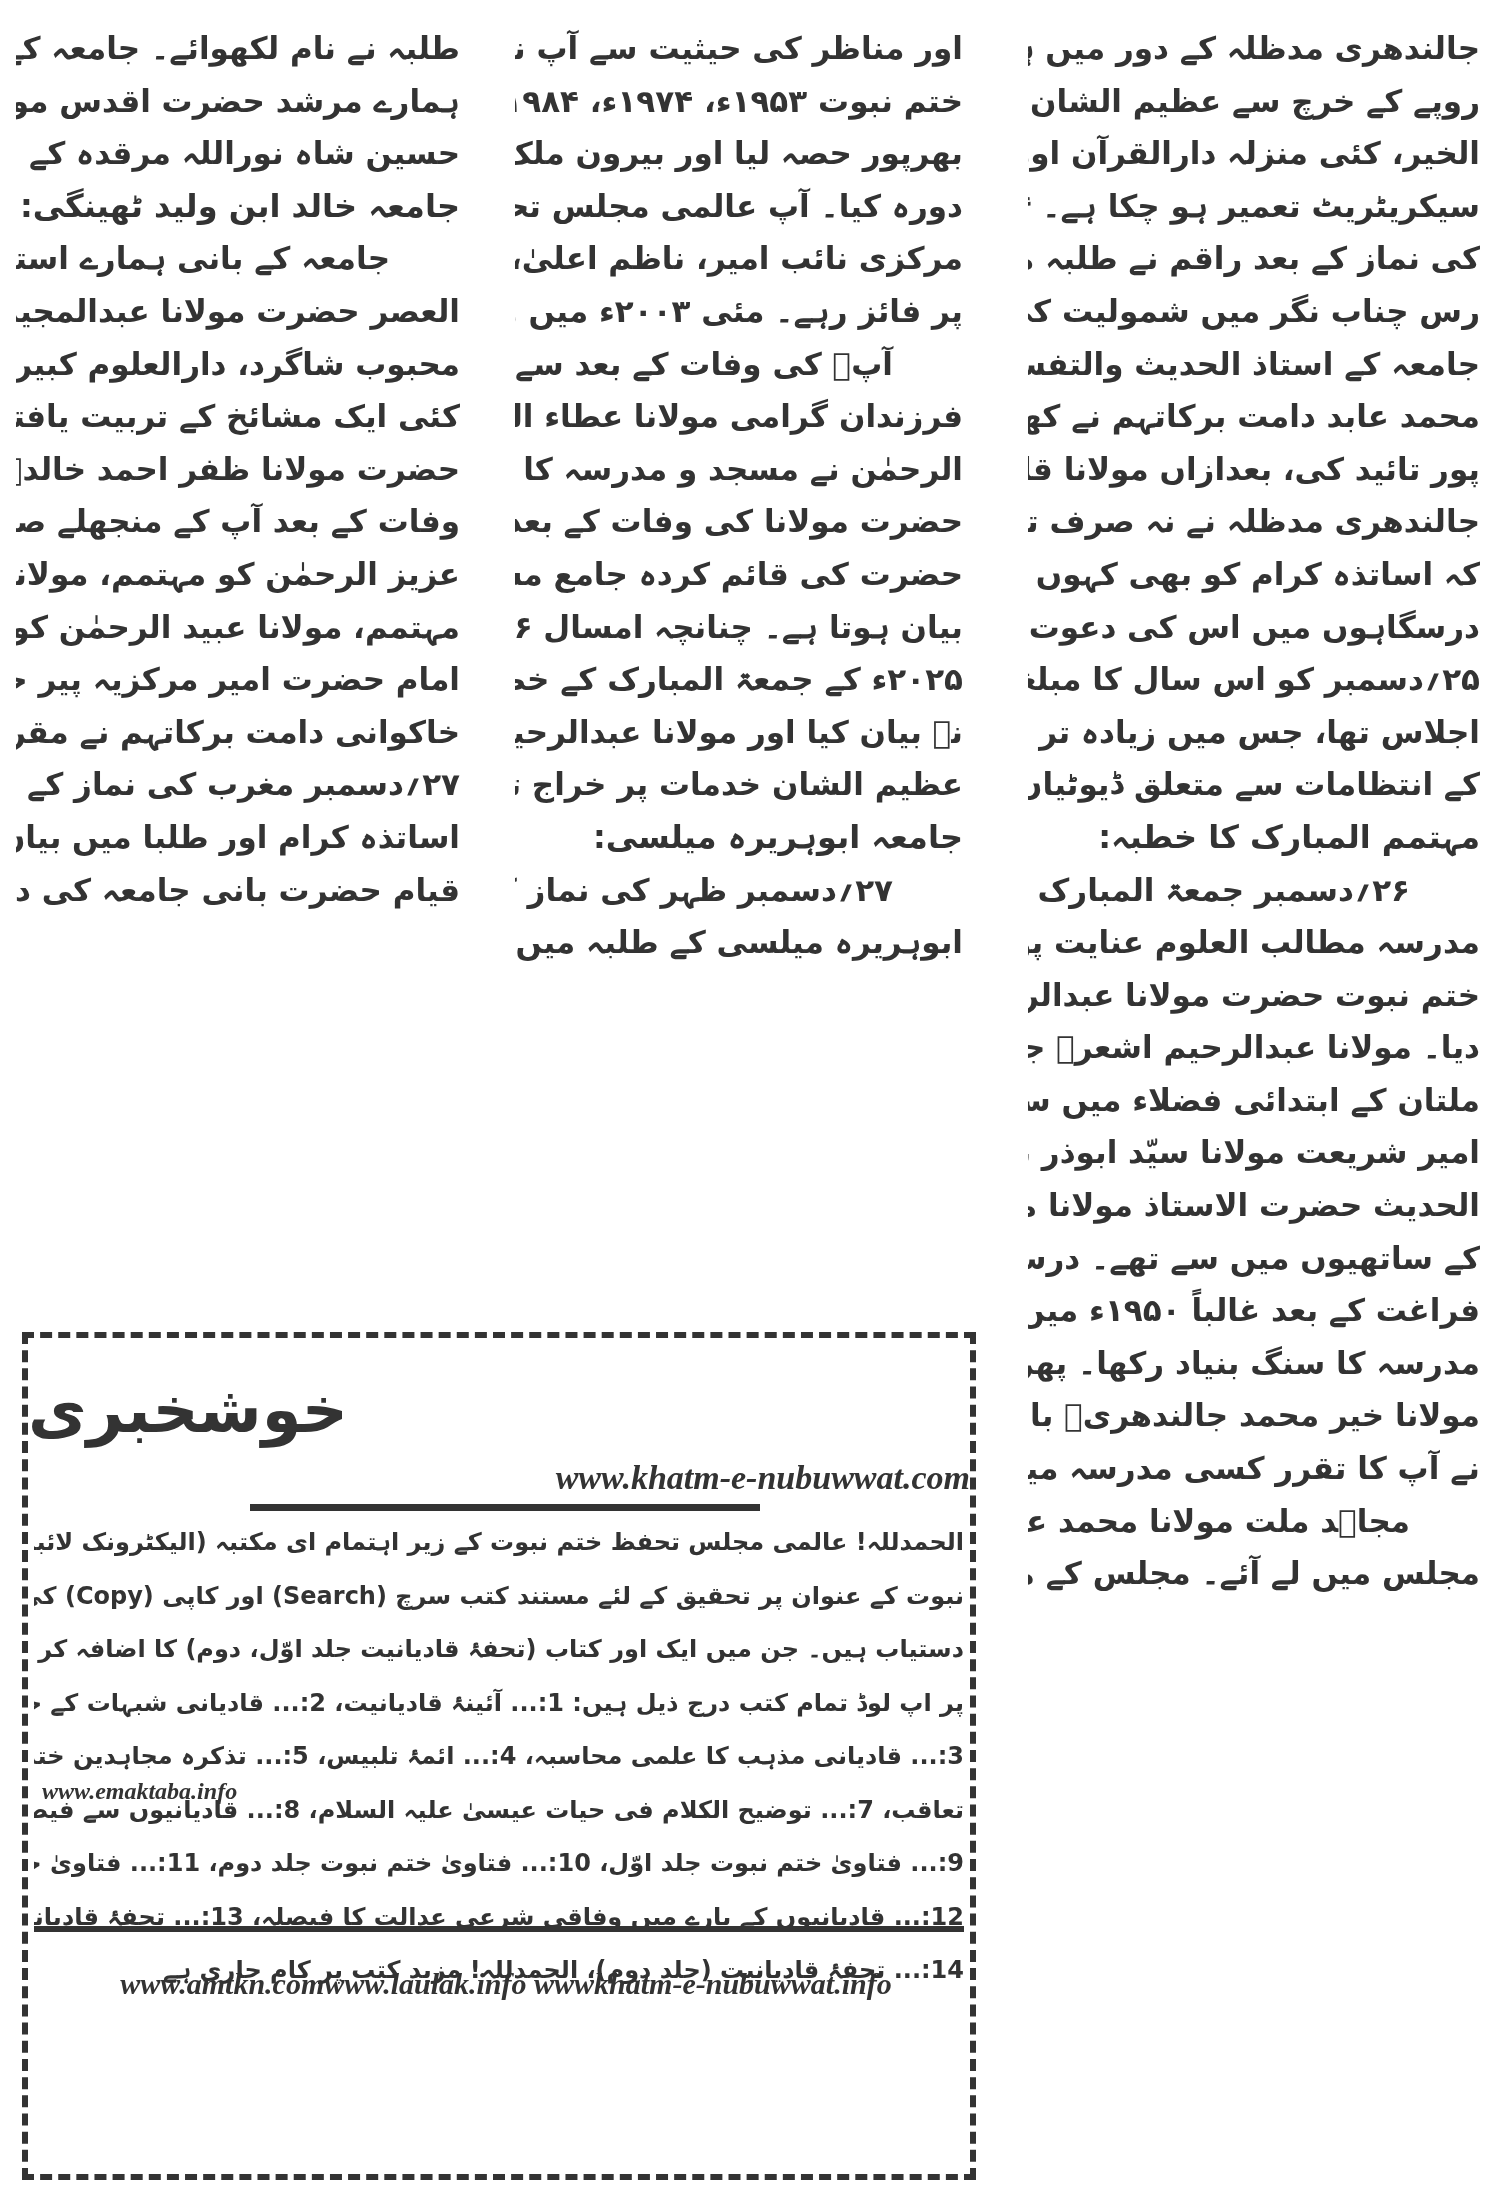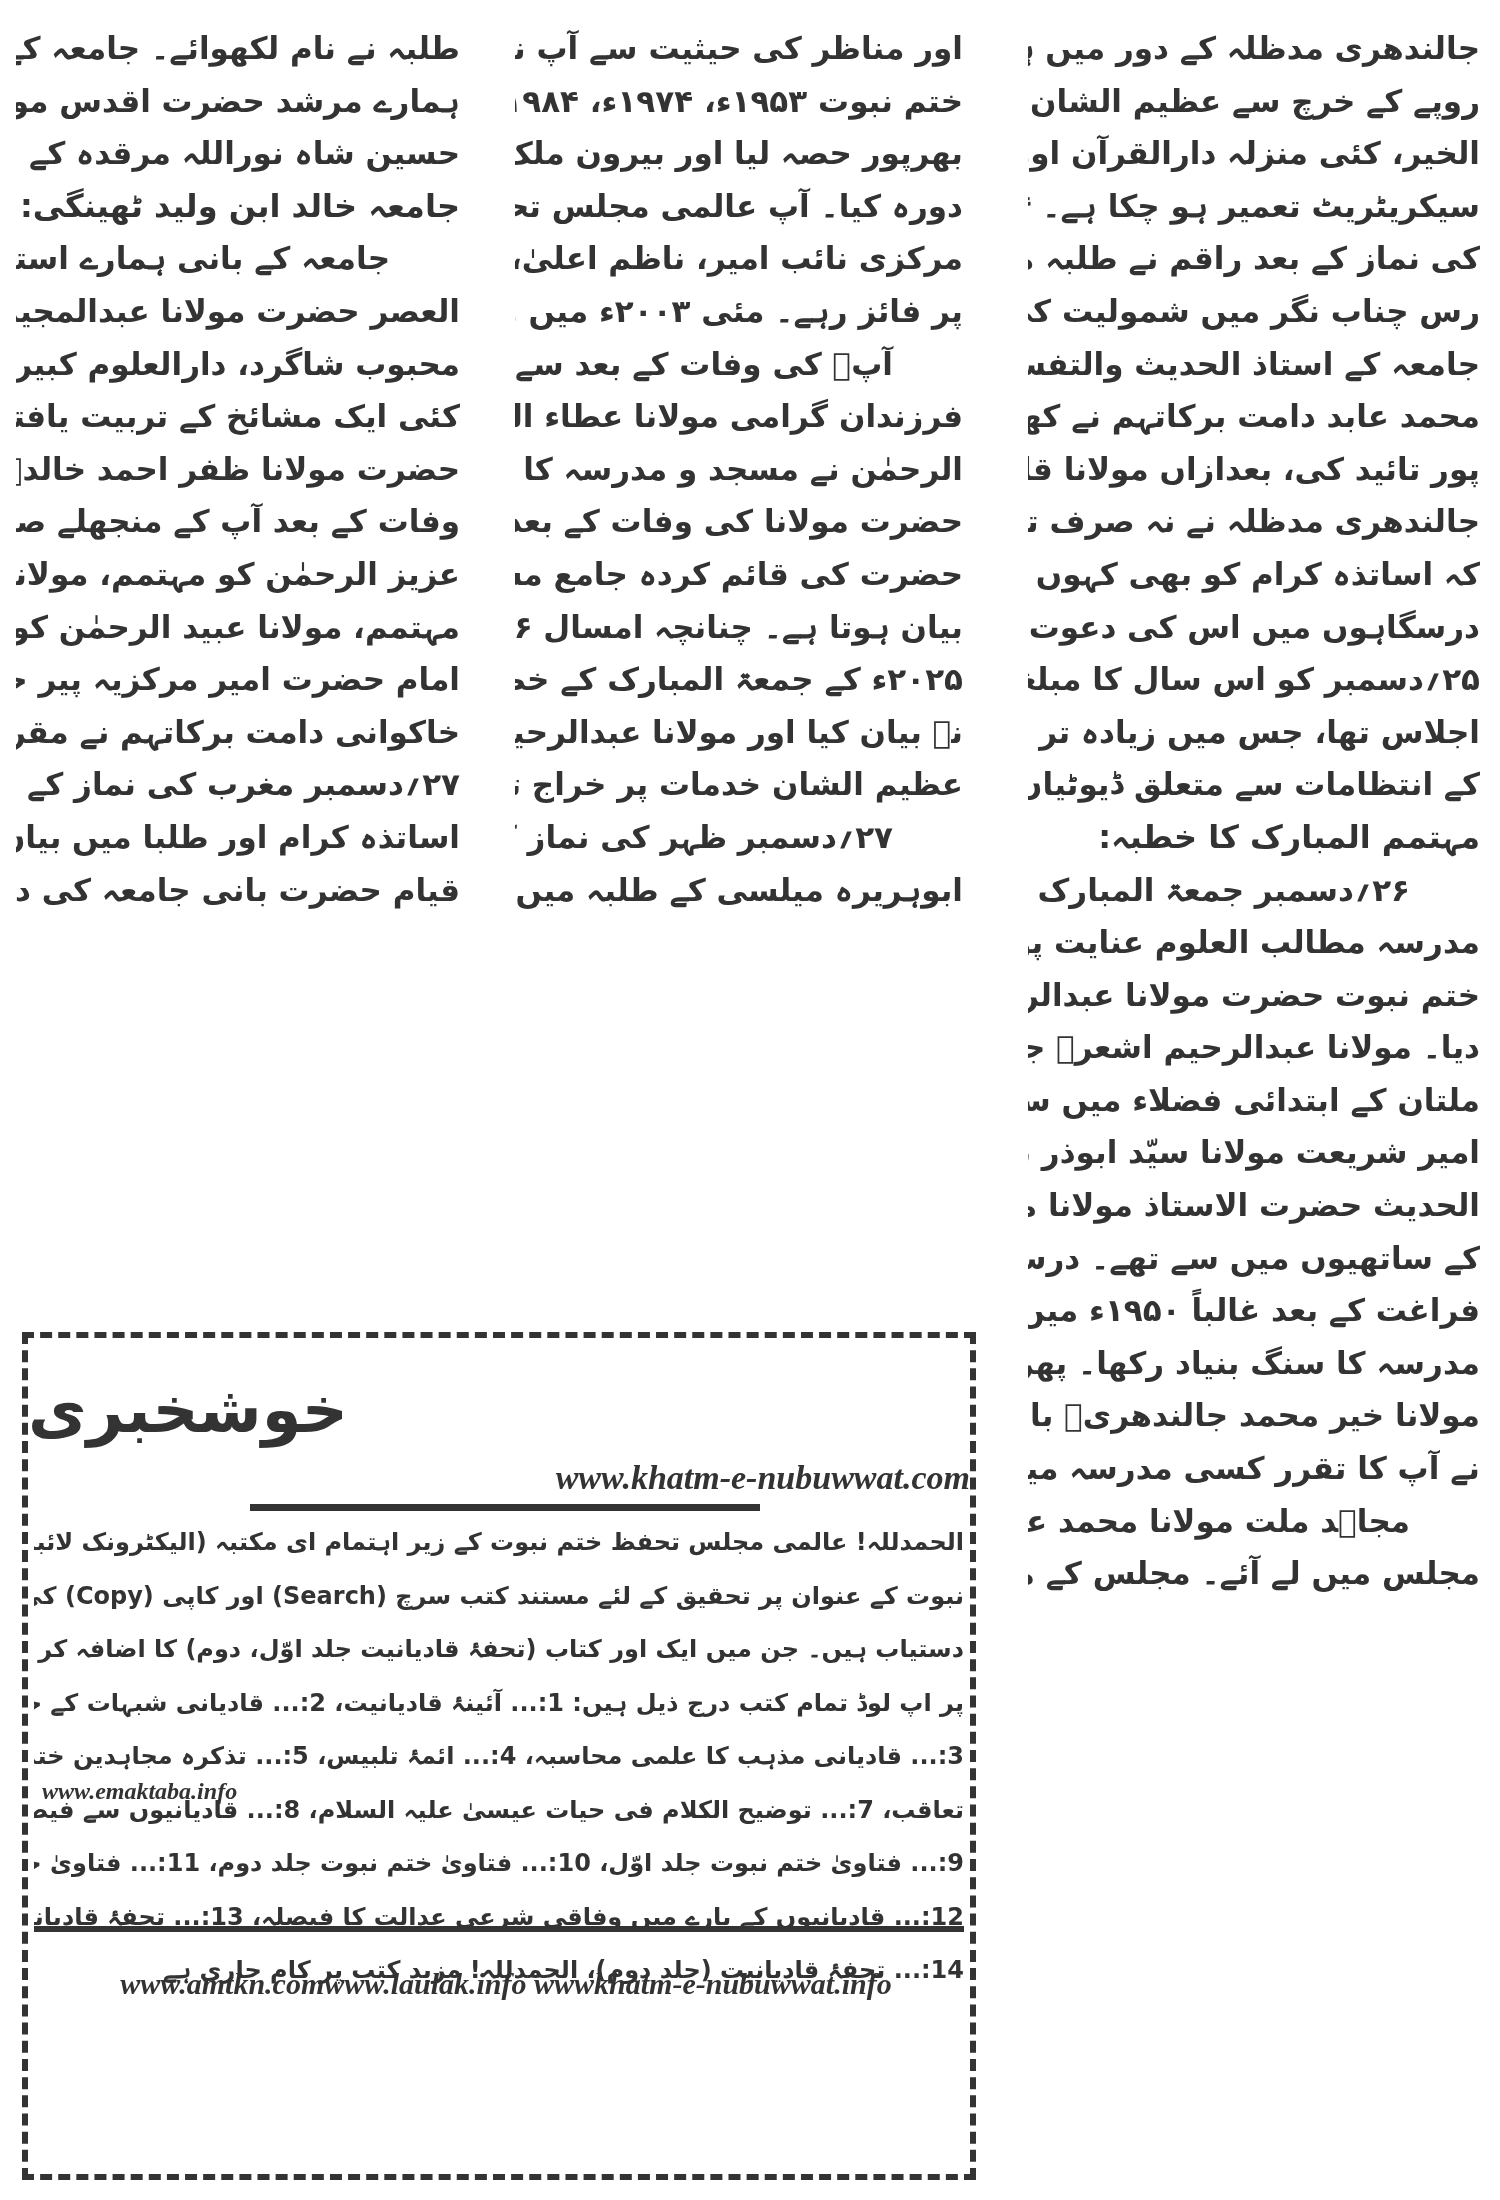--- a/index.html
+++ b/index.html
@@ -76,20 +76,21 @@
     <div class="line short">پر فائز رہے۔ مئی ۲۰۰۳ء میں وفات پائی۔</div>
     <div class="line indent short">آپؒ کی وفات کے بعد سے آپ کے</div>
     <div class="line">فرزندان گرامی مولانا عطاء الرحمٰن، قاری ضیاء</div>
     <div class="line">الرحمٰن نے مسجد و مدرسہ کا نظام سنبھالا ہوا ہے۔</div>
     <div class="line">حضرت مولانا کی وفات کے بعد راقم کا ہر سال</div>
     <div class="line">حضرت کی قائم کردہ جامع مسجد میں ایک جمعہ کا</div>
     <div class="line">بیان ہوتا ہے۔ چنانچہ امسال ۲۶؍ دسمبر</div>
     <div class="line">۲۰۲۵ء کے جمعۃ المبارک کے خطبہ میں راقم</div>
     <div class="line">نے بیان کیا اور مولانا عبدالرحیم اشعرؒ کی</div>
     <div class="line short">عظیم الشان خدمات پر خراج تحسین پیش کیا۔</div>
+    <div class="line head">جامعہ ابوہریرہ میلسی:</div>
     <div class="line indent short">۲۷؍دسمبر ظہر کی نماز کے بعد جامعہ</div>
     <div class="line">ابوہریرہ میلسی کے طلبہ میں بیان ہوا۔ کئی ایک</div>
   </div>
 <div id="col1" class="col">
     <div class="line">طلبہ نے نام لکھوائے۔ جامعہ کے بانی</div>
     <div class="line">ہمارے مرشد حضرت اقدس مولانا سیّد جاوید</div>
     <div class="line">حسین شاہ نوراللہ مرقدہ کے خلیفہ اور بہترین</div>
     <div class="line head">جامعہ خالد ابن ولید ٹھینگی:</div>
     <div class="line indent short">جامعہ کے بانی ہمارے استاذ جی حکیم</div>
     <div class="line">العصر حضرت مولانا عبدالمجید لدھیانویؒ کے</div>

